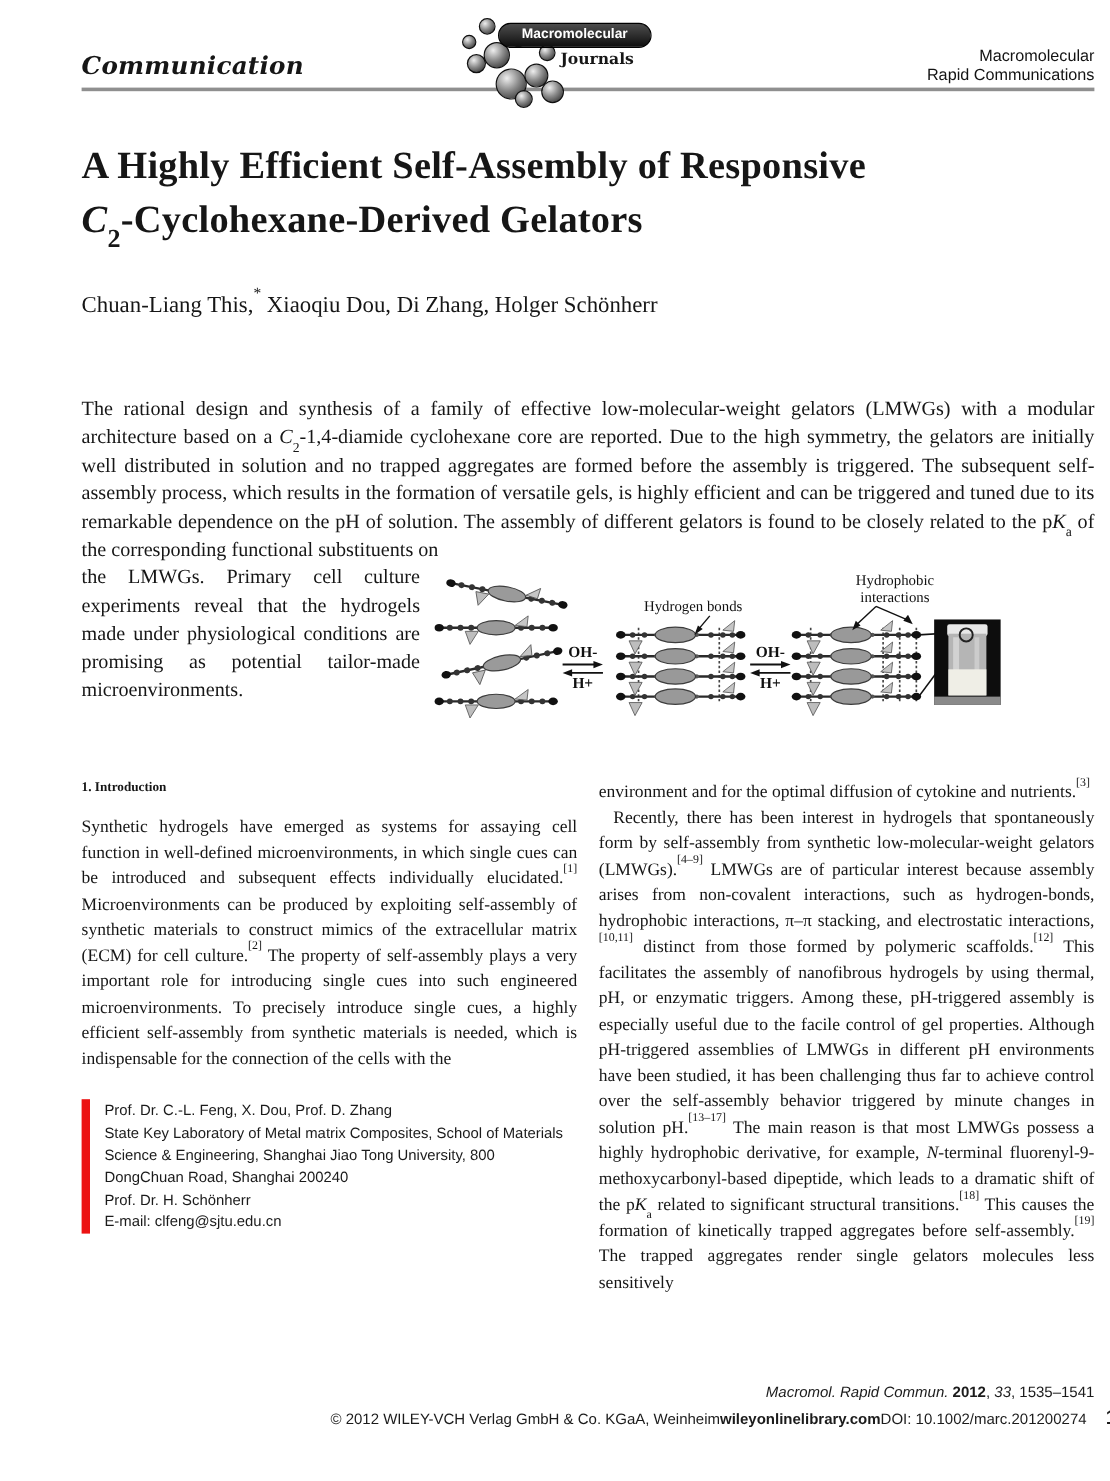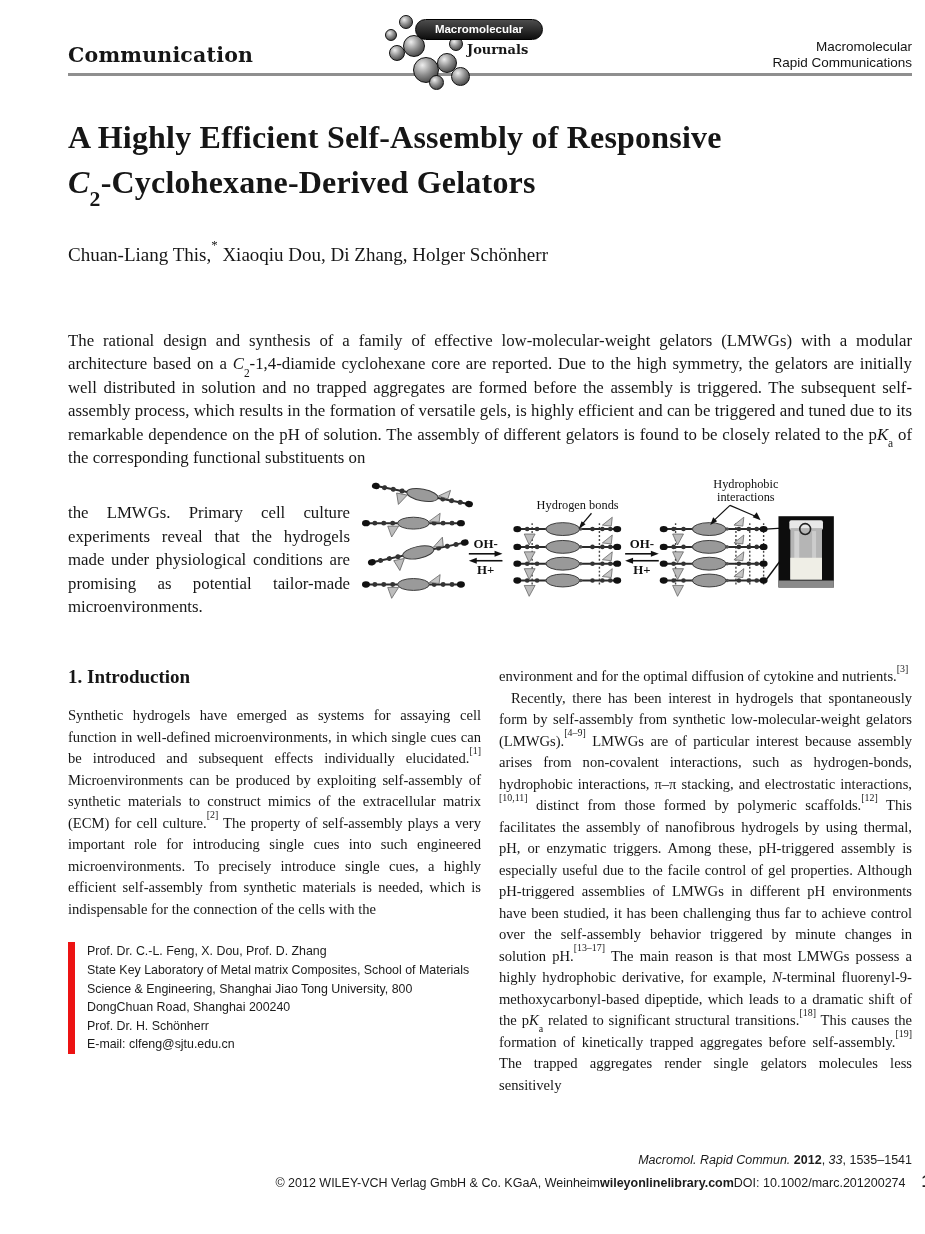--- a/index.html
+++ b/index.html
@@ -2,21 +2,21 @@
 <html><head>
 <meta charset="utf-8">
 <style>
   * { margin:0; padding:0; box-sizing:border-box; }
   html,body { background:#ffffff; }
   body { width:925px; height:1234px; font-family:"Liberation Serif", serif; color:#161616; }
   .page { position:relative; width:925px; height:1234px; padding:13px 13px 0 68px; overflow:hidden; background:#fff; }
 
   
   .header { position:relative; height:66px; }
-  .section-label { position:absolute; left:0; top:30px; font-family:"DejaVu Serif", serif; font-weight:bold; font-size:20.5px; letter-spacing:0.2px; }
+  .section-label { position:absolute; left:0; top:30px; font-family:"DejaVu Serif", serif; font-weight:bold; font-size:20.5px; letter-spacing:0.2px;font-style:italic; }
   .journal-name { position:absolute; right:0; top:26px; text-align:right; font-family:"Liberation Sans", sans-serif; font-size:13.5px; line-height:16px; color:#131313; }
   .header-rule { position:absolute; left:0; right:0; top:60px; height:3px; background:#8f8f8f; }
   .logo { position:absolute; left:317px; top:2px; width:165px; height:78px; z-index:2; }
   .sphere { position:absolute; border-radius:50%; background:radial-gradient(circle at 35% 30%, #eeeeee 0%, #8a8a8a 45%, #1d1d1d 100%); border:1px solid #0f0f0f; }
   .s1{left:4px;top:30px;width:16px;height:16px}.s2{left:18px;top:20px;width:22px;height:22px}
   .s3{left:38px;top:6px;width:18px;height:18px}.s4{left:14px;top:0;width:14px;height:14px}
   .s5{left:28px;top:42px;width:26px;height:26px}.s6{left:52px;top:38px;width:20px;height:20px}
   .s7{left:64px;top:22px;width:14px;height:14px}.s8{left:44px;top:60px;width:15px;height:15px}
   .s9{left:66px;top:52px;width:19px;height:19px}.s10{left:0;top:14px;width:12px;height:12px}
   .logo-pill { position:absolute; left:30px; top:4px; width:128px; height:21px; background:linear-gradient(#4d4d4d,#0e0e0e); border:1px solid #000; border-radius:11px; color:#fff; font-family:"Liberation Sans", sans-serif; font-size:11.5px; font-weight:bold; text-align:center; line-height:19px; z-index:3; }
@@ -25,27 +25,27 @@
   
   .title { margin-top:36px; font-family:"Liberation Serif", serif; font-weight:bold; font-size:32px; line-height:45px; letter-spacing:0.2px; }
   .authors { margin-top:39px; font-size:19px; }
   sup { font-size:68%; line-height:0; position:relative; top:-0.38em; }
   sub { font-size:68%; line-height:0; position:relative; top:0.28em; }
 
   
   .abstract { margin-top:63px; }
   .abs-p1 { font-size:16.8px; line-height:23.4px; text-align:justify; }
   .abs-row { display:flex; align-items:flex-start; }
-  .abs-p2 { width:282px; margin-right:12px; font-size:16.8px; line-height:23.4px; text-align:justify; flex:none;margin-top:32px; }
+  .abs-p2 { width:282px; margin-right:12px; font-size:16.8px; line-height:23.4px; text-align:justify; flex:none; }
   .fig { flex:none; margin-top:2px; }
 
   
   .columns { display:flex; gap:18px; margin-top:48px; }
   .col { flex:1; min-width:0; }
-  .col h2 { font-size:19px; font-weight:bold; margin-bottom:17px; }
+  .col h2 { font-size:11px; font-weight:bold; margin-bottom:17px; }
   .col p { font-size:14.6px; line-height:21.5px; text-align:justify; }
   .col p.indent { text-indent:12px; }
 
   .affiliation { margin-top:22px; border-left:7px solid #ec1313; padding-left:12px; font-family:"Liberation Sans", sans-serif; font-size:12.4px; line-height:18.6px; color:#1b1b1b; }
 
   
   .footer { position:absolute; left:68px; right:13px; bottom:42px; font-family:"Liberation Sans", sans-serif; font-size:12.5px; color:#1b1b1b;text-align:right; }
   .footer-ref { margin-bottom:5px; }
   .footer-row { display:flex; align-items:baseline; }
   .copyright { flex:none; width:532px; }

